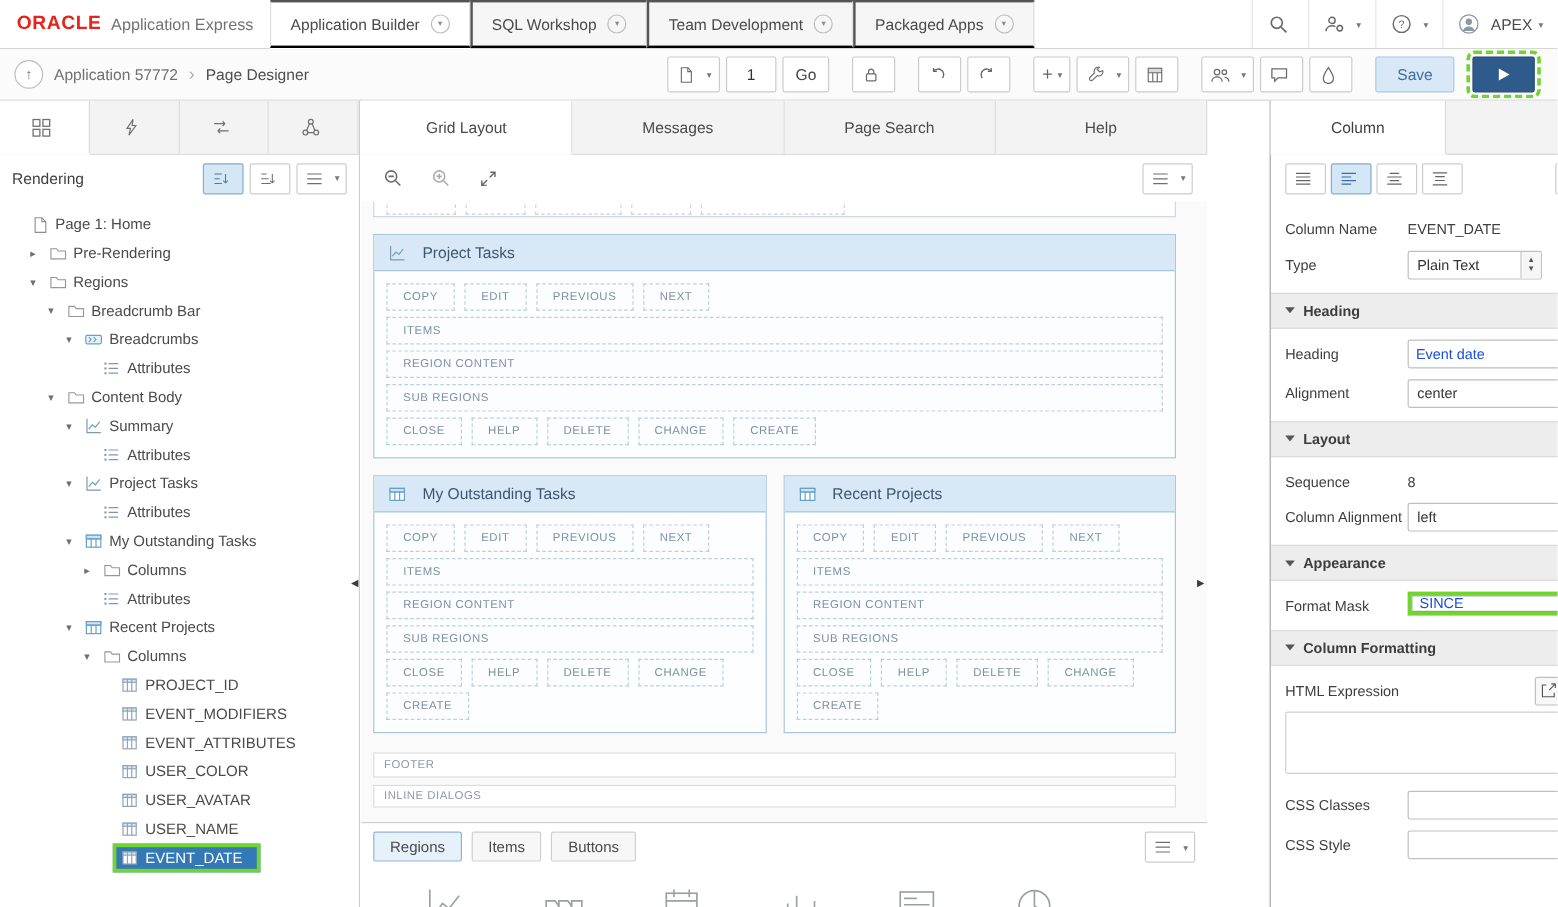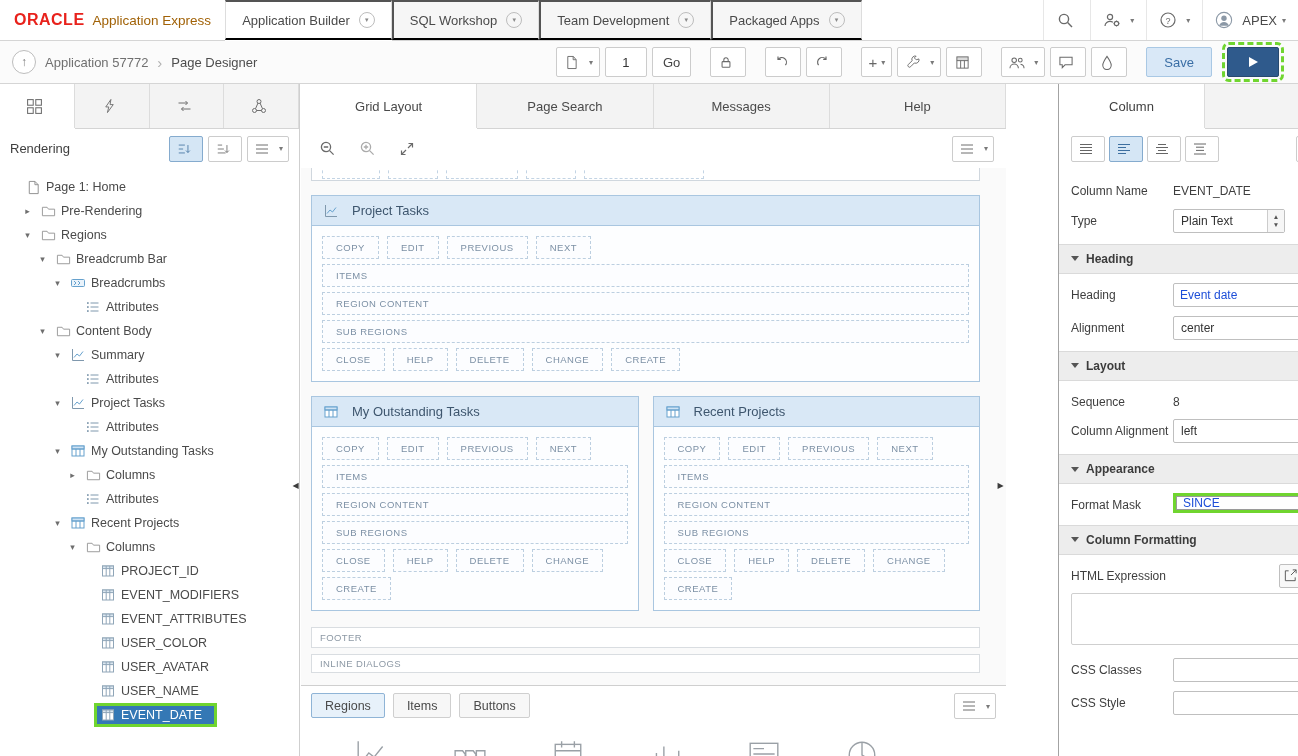--- a/index.html
+++ b/index.html
@@ -4,21 +4,21 @@
 <style>
   *{box-sizing:border-box;margin:0;padding:0;font-family:"Liberation Sans",sans-serif;}
   html,body{width:1298px;height:756px;overflow:hidden;background:#fff;position:relative;}
   button{cursor:pointer;}
   :root{--green:#70d52f;--selblue:#3478b5;--runblue:#2f5a8c;}
 
   
   .top-bar{position:absolute;left:0;top:0;width:1298px;height:41px;background:#fff;border-bottom:1px solid #d5d5d5;display:flex;align-items:stretch;}
   .logo{display:flex;align-items:center;padding:0 14px;gap:8px;min-width:225px;}
   .logo-oracle{color:#e8221c;font-weight:bold;font-size:16px;letter-spacing:.5px;}
-  .logo-sub{font-size:13.5px;color:#a16207;}
+  .logo-sub{font-size:13.5px;color:#737373;}
   .top-tabs{display:flex;align-items:stretch;}
   .top-tab{display:flex;align-items:center;gap:9px;padding:0 16px;font-size:13px;color:#4a4a4a;background:#f6f6f6;border-right:1px solid #ddd;}
   .top-tab:first-child{border-left:1px solid #ddd;}
   .top-tab.active{background:#fff;box-shadow:0 1px 0 0 #fff;}
   .chev-circle{width:16px;height:16px;border:1px solid #bdbdbd;border-radius:50%;display:flex;align-items:center;justify-content:center;font-size:7px;color:#8a8a8a;flex:none;}
   .top-right{margin-left:auto;display:flex;align-items:stretch;}
   .hdr-btn{display:flex;align-items:center;gap:5px;padding:0 12px;background:none;border:none;border-left:1px solid #e7e7e7;font-size:13px;color:#4a4a4a;}
   .chev{font-size:8px;color:#7a7a7a;}
 
   
@@ -637,24 +637,24 @@
     </div>
 </aside>
 <button class="split-h left">◀</button>
 
 <section class="center-panel">
   <div class="center-tabs">
       <button class="c-tab active">
         <span>Grid Layout</span>
       </button>
       <button class="c-tab">
+        <span>Messages</span>
+      </button>
+      <button class="c-tab">
         <span>Page Search</span>
-      </button>
-      <button class="c-tab">
-        <span>Messages</span>
       </button>
       <button class="c-tab">
         <span>Help</span>
       </button>
     </div>
   <div class="canvas-toolbar">
     <button class="sm-btn flat">
         <span class="ic">
           <svg width="17" height="17" viewBox="0 0 17 17">
             <circle cx="7" cy="7" r="4.6" fill="none" stroke="#6a6a6a" stroke-width="1.3"></circle>

